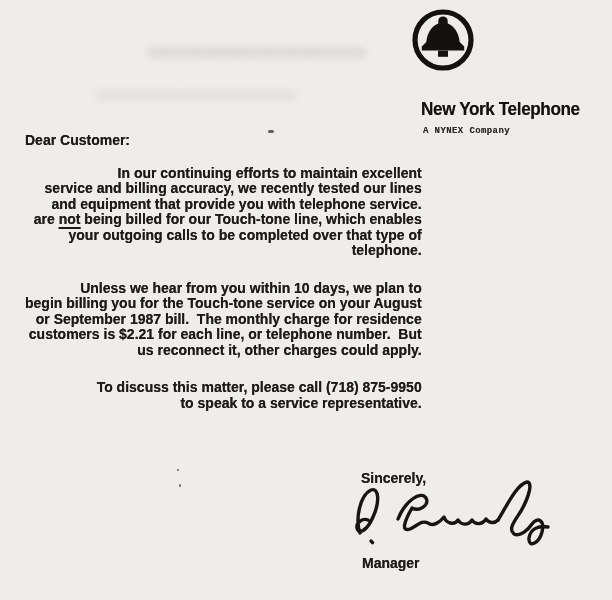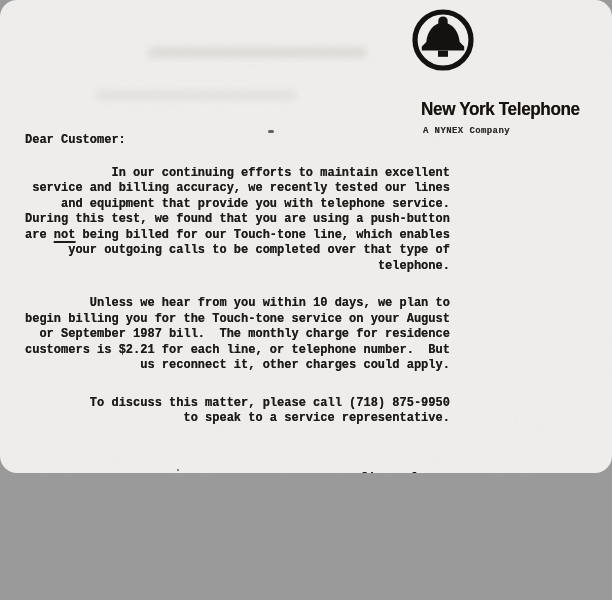--- a/index.html
+++ b/index.html
@@ -3,30 +3,29 @@
 <meta charset="utf-8">
 <style>
   :root{
     --paper:#f0efed;
     --ink:#1d1b19;
     --logo-ink:#141210;
   }
   html,body{margin:0;padding:0;}
   body{background:#9a9a9a;font-family:"Liberation Sans","DejaVu Sans",sans-serif;}
   .page{
-    position:relative;width:612px;height:473px;overflow:hidden;
+    position:relative;width:612px;height:600px;overflow:hidden;
     background:var(--paper);
-    border-radius:17px;
   }
   
   .noise{position:absolute;left:0;top:0;pointer-events:none;}
   
   .typed{
-    font-family:Liberation Mono, monospace;
-    font-weight:700;font-size:12px;line-height:15.5px;
+    font-family:Liberation Sans, sans-serif;
+    font-weight:700;font-size:14px;line-height:15.5px;
     color:var(--ink);white-space:pre;
     text-shadow:0 0 .45px rgba(28,24,20,.8);
   }
   .letter-body{position:absolute;left:25px;top:133px;}
   .salutation{margin:0 0 17px 0;}
   .para{margin:0 0 22px 0;text-align:right;}
   .tline{white-space:pre;}
   .u{text-decoration:underline;text-decoration-thickness:1.6px;text-underline-offset:2.5px;}
   
   .logo{position:absolute;left:411px;top:8px;}
@@ -87,21 +86,20 @@
     <div class="tagline">A NYNEX Company</div>
   </div>
 
   <div class="letter-body">
     <div class="typed salutation">Dear Customer:</div>
     <div>
         <div class="para">
           <div class="typed tline">      In our continuing efforts to maintain excellent</div>
           <div class="typed tline">service and billing accuracy, we recently tested our lines</div>
           <div class="typed tline">and equipment that provide you with telephone service.</div>
-          <div class="typed tline">During this test, we found that you are using a push-button</div>
           <div class="typed tline"><span>are </span><span class="u">not</span><span> being billed for our Touch-tone line, which enables</span></div>
           <div class="typed tline">your outgoing calls to be completed over that type of</div>
           <div class="typed tline">telephone.</div>
         </div>
         <div class="para">
           <div class="typed tline">      Unless we hear from you within 10 days, we plan to</div>
           <div class="typed tline">begin billing you for the Touch-tone service on your August</div>
           <div class="typed tline">or September 1987 bill.  The monthly charge for residence</div>
           <div class="typed tline">customers is $2.21 for each line, or telephone number.  But</div>
           <div class="typed tline">us reconnect it, other charges could apply.</div>

